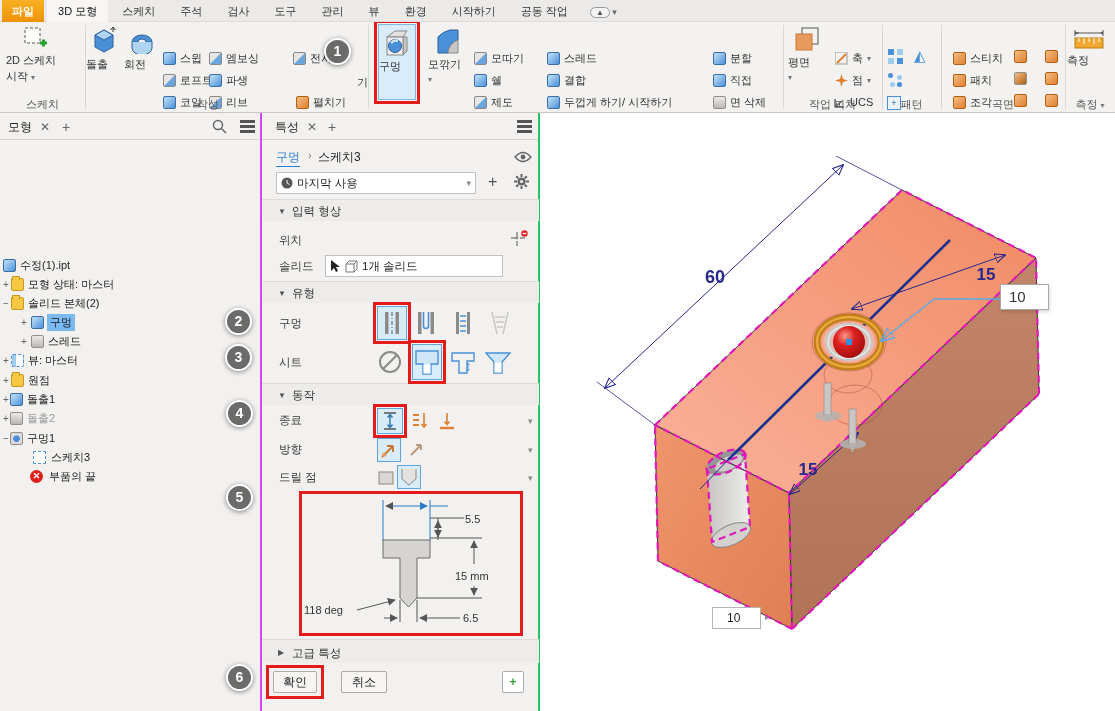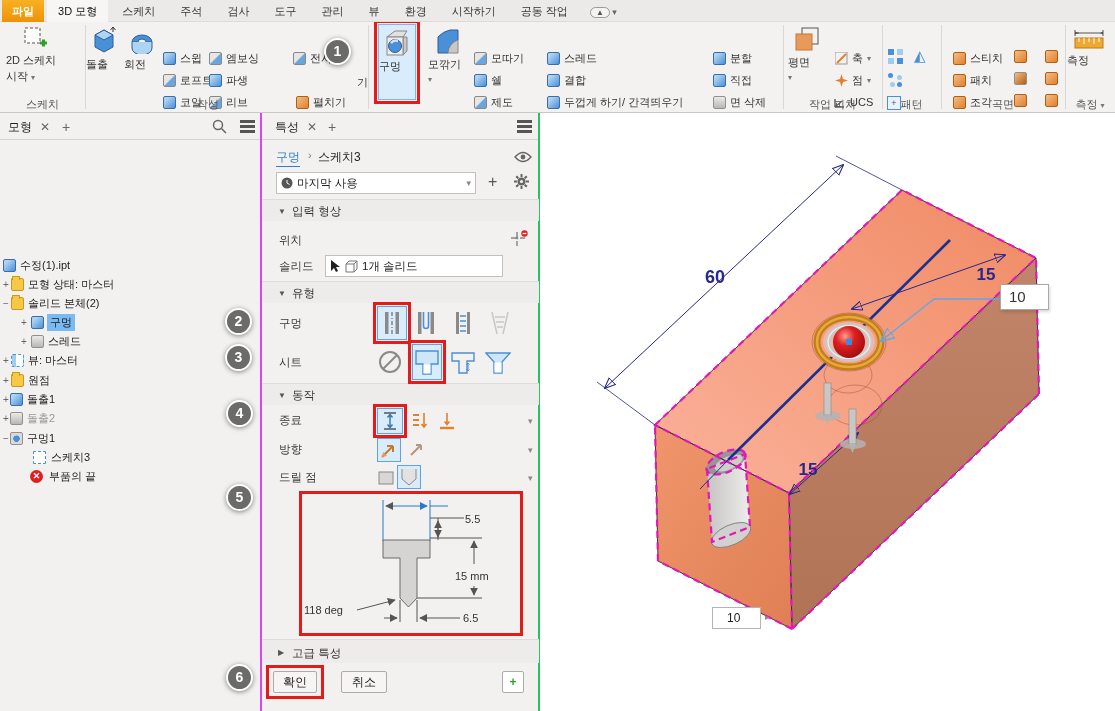--- a/index.html
+++ b/index.html
@@ -185,21 +185,21 @@
   <div class="sitem" style="left:547px;top:28px">
       <span class="sicon ib"></span>
       <span>스레드</span>
     </div>
   <div class="sitem" style="left:547px;top:50px">
       <span class="sicon ib"></span>
       <span>결합</span>
     </div>
   <div class="sitem" style="left:547px;top:72px">
       <span class="sicon ib"></span>
-      <span>두껍게 하기/ 간격띄우기</span>
+      <span>두껍게 하기/ 시작하기</span>
     </div>
   <div class="sitem" style="left:713px;top:28px">
       <span class="sicon ib"></span>
       <span>분할</span>
     </div>
   <div class="sitem" style="left:713px;top:50px">
       <span class="sicon ib"></span>
       <span>직접</span>
     </div>
   <div class="sitem" style="left:713px;top:72px">

